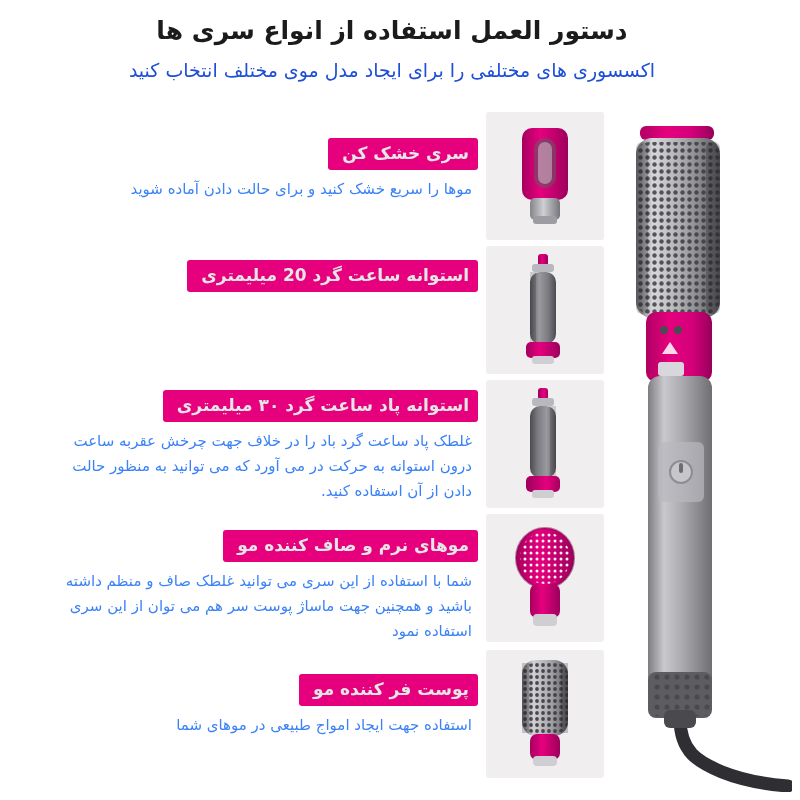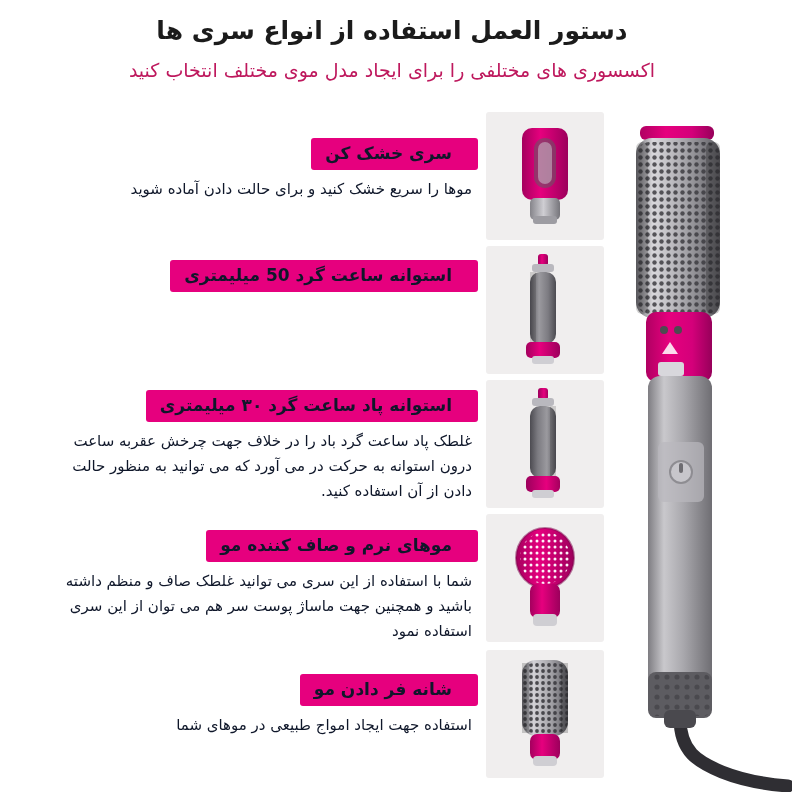--- a/index.html
+++ b/index.html
@@ -34,21 +34,21 @@
   .title {
     font-size: 25px;
     font-weight: bold;
     color: #1b1b1b;
     letter-spacing: 0;
     line-height: 1.35;
     margin: 0;
   }
   .subtitle {
     font-size: 19px;
-    color: #be185d;
+    color: #1d4ed8;
     line-height: 1.55;
     margin: 8px 0 0 0;
     padding: 0 60px;
   }
 
   
   .product {
     position: absolute;
     top: 112px;
     right: 8px;
@@ -80,30 +80,30 @@
     overflow: hidden;
   }
   .item-body {
     flex: 1 1 auto;
     padding-top: 22px;
     text-align: right;
   }
   .badge {
     display: inline-block;
     background: #e6007e;
-    color: #0f172a;
+    color: #e5e5e5;
     font-size: 17px;
     font-weight: bold;
-    padding: 5px 26px 7px 14px;
+    padding: 5px 9px 7px 14px;
     border-radius: 3px;
     line-height: 1.2;
   }
   .desc {
     font-size: 15px;
-    color: #0f172a;
+    color: #3b82f6;
     line-height: 1.65;
     margin: 7px 6px 0 0;
     max-width: 430px;
   }
 
   
   .item-0 .item-body { padding-top: 26px; }
   .item-1 .item-body { padding-top: 14px; }
   .item-2 .item-body { padding-top: 10px; }
   .item-3 .item-body { padding-top: 16px; }
@@ -221,21 +221,21 @@
           </defs>
           <rect x="52" y="8" width="10" height="12" rx="3" fill="url(#p1)"></rect>
           <rect x="46" y="18" width="22" height="8" rx="3" fill="#b9b8be"></rect>
           <rect x="44" y="26" width="26" height="72" rx="10" fill="url(#b1)"></rect>
           <rect x="44" y="26" width="6" height="72" fill="#000" opacity="0.15"></rect>
           <rect x="40" y="96" width="34" height="16" rx="5" fill="url(#p1)"></rect>
           <rect x="46" y="110" width="22" height="8" rx="3" fill="#cfced3"></rect>
         </svg>
       </div>
       <div class="item-body">
-        <div class="badge">استوانه ساعت گرد 50 میلیمتری</div>
+        <div class="badge">استوانه ساعت گرد 20 میلیمتری</div>
       </div>
     </div>
 
     <div class="item item-2">
       <div class="thumb">
         <svg width="118" height="128" viewBox="0 0 118 128" xmlns="http://www.w3.org/2000/svg">
           <defs>
             <linearGradient id="b2" x1="0" y1="0" x2="1" y2="0">
               <stop offset="0%" stop-color="#4c4b51"></stop>
                 <stop offset="30%" stop-color="#7c7b81"></stop>
@@ -309,19 +309,19 @@
           </defs>
           <rect x="36" y="10" width="46" height="76" rx="14" fill="url(#br4)"></rect>
           <rect x="36" y="13" width="46" height="70" rx="12" fill="url(#bris4)" opacity="0.9"></rect>
           <rect x="36" y="13" width="7" height="70" fill="#000" opacity="0.18"></rect>
           <rect x="75" y="13" width="7" height="70" fill="#000" opacity="0.2"></rect>
           <rect x="44" y="84" width="30" height="26" rx="7" fill="url(#p4)"></rect>
           <rect x="47" y="106" width="24" height="10" rx="4" fill="#cfced3"></rect>
         </svg>
       </div>
       <div class="item-body">
-        <div class="badge">شانه فر دادن مو</div>
+        <div class="badge">پوست فر کننده مو</div>
         <div class="desc">استفاده جهت ایجاد امواج طبیعی در موهای شما</div>
       </div>
     </div>
 
   </div>
 </div>
 
 </body></html>

